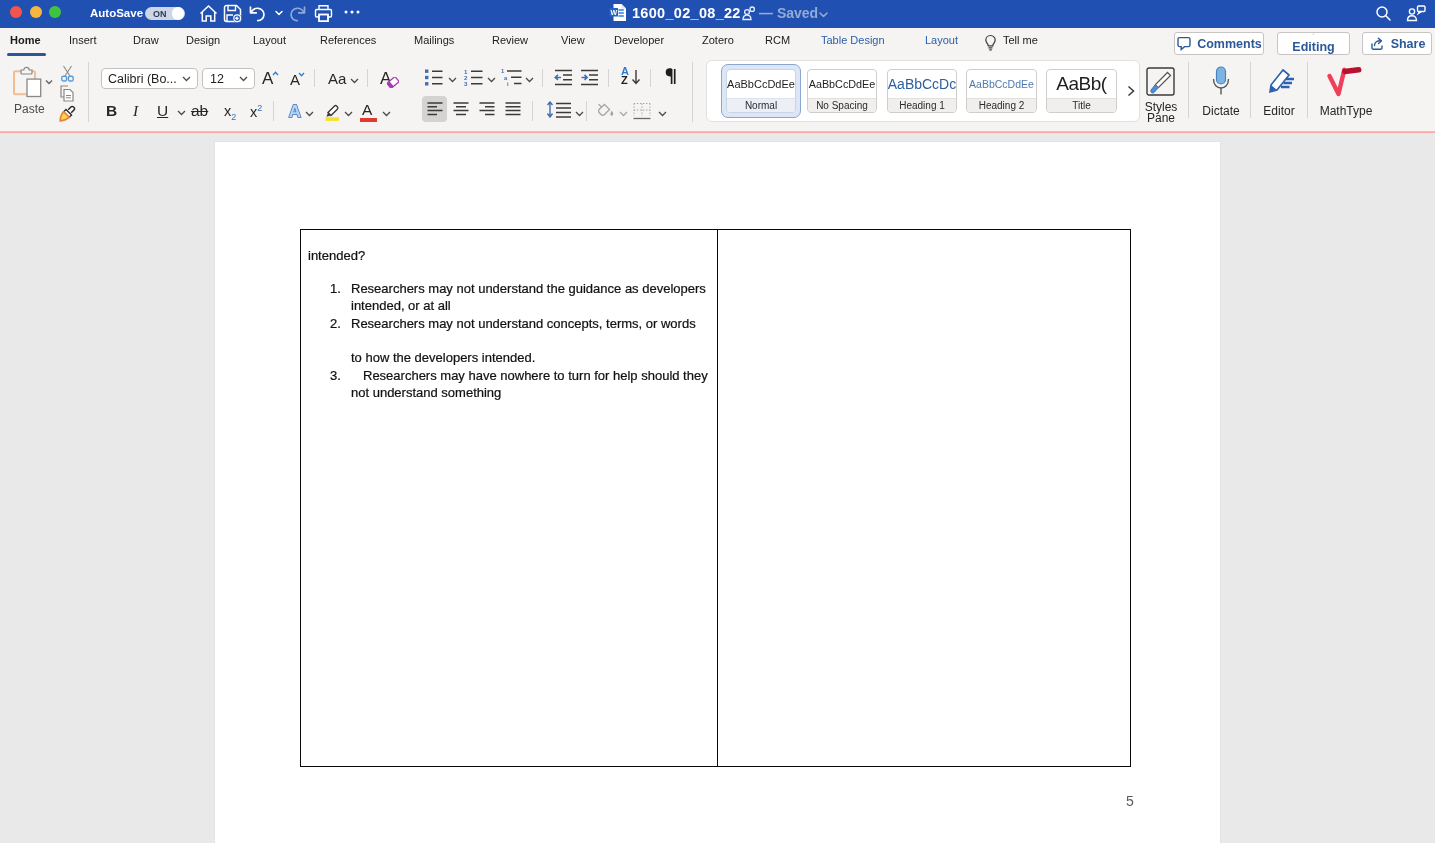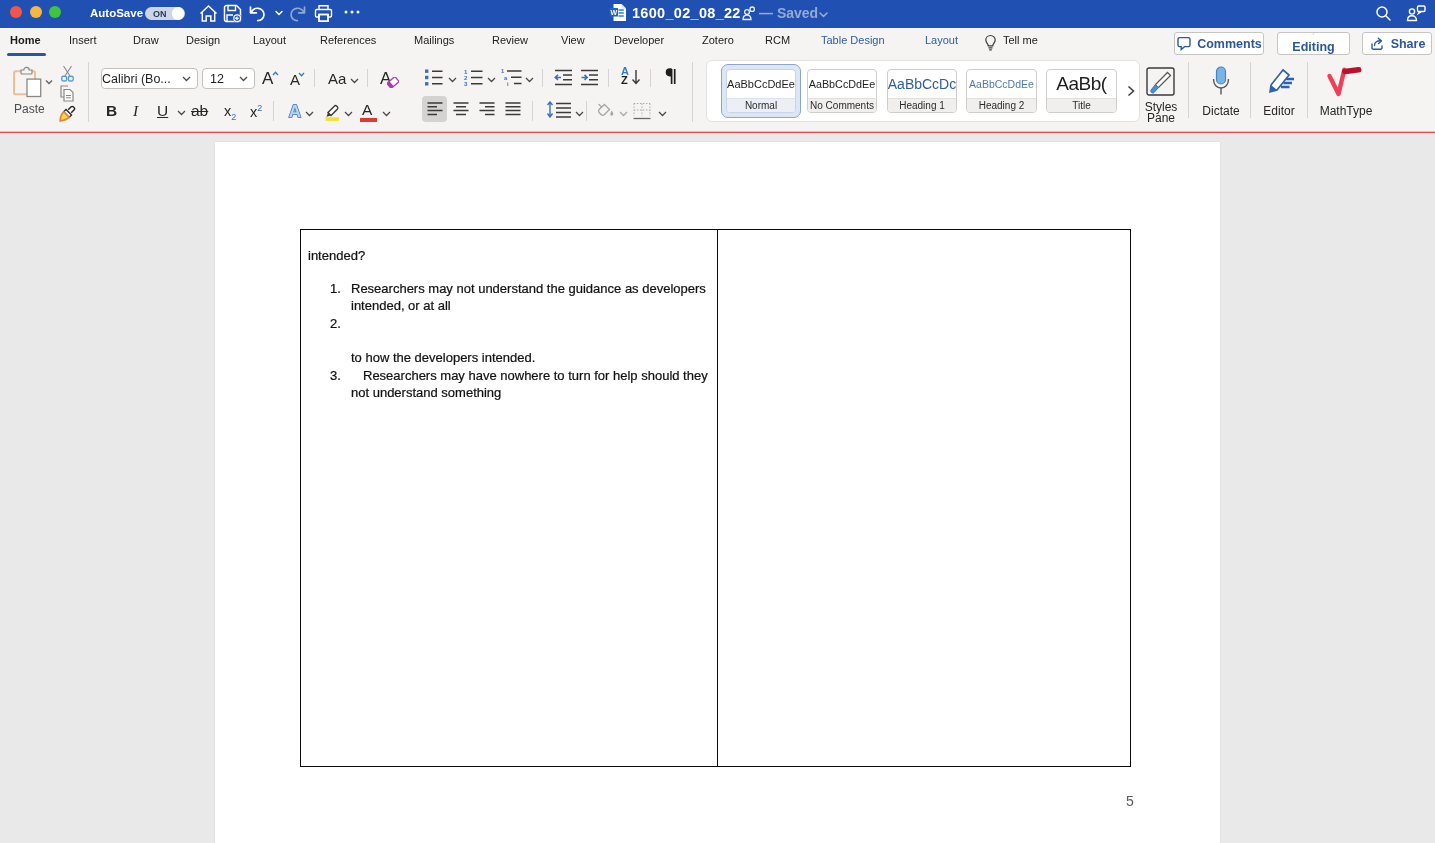--- a/index.html
+++ b/index.html
@@ -1,17 +1,17 @@
 <!DOCTYPE html>
 <html><head>
 <meta charset="utf-8">
 <style>
 * { margin:0; padding:0; box-sizing:border-box; }
 html,body { width:1435px; height:843px; overflow:hidden; font-family:"Liberation Sans", sans-serif; }
-#app { position:absolute; inset:0; width:1435px; height:843px; background:#ef4444; }
+#app { position:absolute; inset:0; width:1435px; height:843px; background:#fca5a5; }
 .abs { position:absolute; }
 
 
 #titlebar { position:absolute; left:0; top:0; width:1435px; height:28px; background:#2050b2; }
 .tl { position:absolute; top:5.5px; width:12px; height:12px; border-radius:50%; }
 #titlebar .wtxt { color:#fff; }
 
 
 #tabrow { position:absolute; left:0; top:28px; width:1435px; height:28px; background:#f5f4f2; }
 .tab { position:absolute; top:6px; font-size:11px; color:#23201d; white-space:nowrap; }
@@ -195,21 +195,21 @@
     
     <svg class="ribicon" style="left:59px; top:49px;" width="17" height="17" viewBox="0 0 17 17" fill="none">
       <path d="M9.2 4.8 L12.2 1.8 a1.4 1.4 0 0 1 2 0 L15.2 2.8 a1.4 1.4 0 0 1 0 2 L12.2 7.8" fill="#fff" stroke="#262626" stroke-width="1.5"></path>
       <path d="M7 4.5 L12.5 10 L10 12.5 L4.5 7 Z" fill="#fff" stroke="#262626" stroke-width="1.4"></path>
       <path d="M4.8 6.8 L10.2 12.2 C8 14.5 5 15.5 1.2 15.8 C1.2 11.5 2.5 8.8 4.8 6.8 Z" fill="#f6d74e" stroke="#e8833a" stroke-width="1.7"></path>
     </svg>
     <div class="vdiv" style="left:88px; top:6px; height:60px;"></div>
 
     
     <div class="combo" style="left:101px; top:12px; width:97px; height:21px;">
-      <span style="">Calibri (Bo...</span>
+      <span style="margin-left:6px;">Calibri (Bo...</span>
       <svg style="position:absolute; right:6px;" width="9" height="6" viewBox="0 0 9 6" fill="none" stroke="#4a4a4a" stroke-width="1.3">
           <path d="M1 1 L4.5 4.5 L8 1"></path>
         </svg>
     </div>
     <div class="combo" style="left:202px; top:12px; width:53px; height:21px;">
       <span style="margin-left:7px;">12</span>
       <svg style="position:absolute; right:6px;" width="9" height="6" viewBox="0 0 9 6" fill="none" stroke="#4a4a4a" stroke-width="1.3">
           <path d="M1 1 L4.5 4.5 L8 1"></path>
         </svg>
     </div>
@@ -357,21 +357,21 @@
     
     <div class="abs" style="left:706px; top:4px; width:434px; height:62px; background:#fff; border:1px solid #e3e1df; border-radius:6px;"></div>
     <div class="abs" style="left:721px; top:8px; width:80px; height:54px; background:#dde6f4; border:1.5px solid #89a6d2; border-radius:7px;">
       <div class="stylecard" style="left:4px; top:4px; width:70px; height:44px; border:1px solid #c8d4e8; border-radius:4px;">
         <div class="sample" style="font-size:11px; color:#1e1e1e; height:28px;">AaBbCcDdEe</div>
         <div class="slabel" style="height:14px; line-height:13px; background:#eceff5; border-top:1px solid #dde3ed;">Normal</div>
       </div>
     </div>
     <div class="stylecard" style="left:807px; top:13px; width:70px; height:44px;">
       <div class="sample" style="font-size:10.8px; color:#1e1e1e; height:28px;">AaBbCcDdEe</div>
-      <div class="slabel" style="height:14px; line-height:13px;">No Comments</div>
+      <div class="slabel" style="height:14px; line-height:13px;">No Spacing</div>
     </div>
     <div class="stylecard" style="left:887px; top:13px; width:70px; height:44px;">
       <div class="sample" style="font-size:14px; color:#2e5e9e; height:28px;">AaBbCcDc</div>
       <div class="slabel" style="height:14px; line-height:13px;">Heading 1</div>
     </div>
     <div class="stylecard" style="left:966px; top:13px; width:71px; height:44px;">
       <div class="sample" style="font-size:10.5px; color:#4d7ab0; height:28px;">AaBbCcDdEe</div>
       <div class="slabel" style="height:14px; line-height:13px;">Heading 2</div>
     </div>
     <div class="stylecard" style="left:1046px; top:13px; width:71px; height:44px;">
@@ -415,20 +415,21 @@
   <div id="docarea">
     <div id="page">
       <div id="tbl">
           <div class="mid"></div>
         </div>
       <div class="dline" style="left:93px; top:105.5px;">intended?</div>
       <div class="dline" style="left:115px; top:139.1px;">1.</div>
       <div class="dline" style="left:136px; top:139.1px;">Researchers may not understand the guidance as developers</div>
       <div class="dline" style="left:136px; top:156.4px;">intended, or at all</div>
       <div class="dline" style="left:115px; top:173.7px;">2.</div>
+      <div class="dline" style="left:136px; top:173.7px;">Researchers may not understand concepts, terms, or words</div>
       <div class="dline" style="left:136px; top:208.3px;">to how the developers intended.</div>
       <div class="dline" style="left:115px; top:225.6px;">3.</div>
       <div class="dline" style="left:136px; top:225.6px;margin-left:12px;">Researchers may have nowhere to turn for help should they</div>
       <div class="dline" style="left:136px; top:242.9px;">not understand something</div>
       <div id="pagenum">5</div>
     </div>
   </div>
 
 </div>
 

